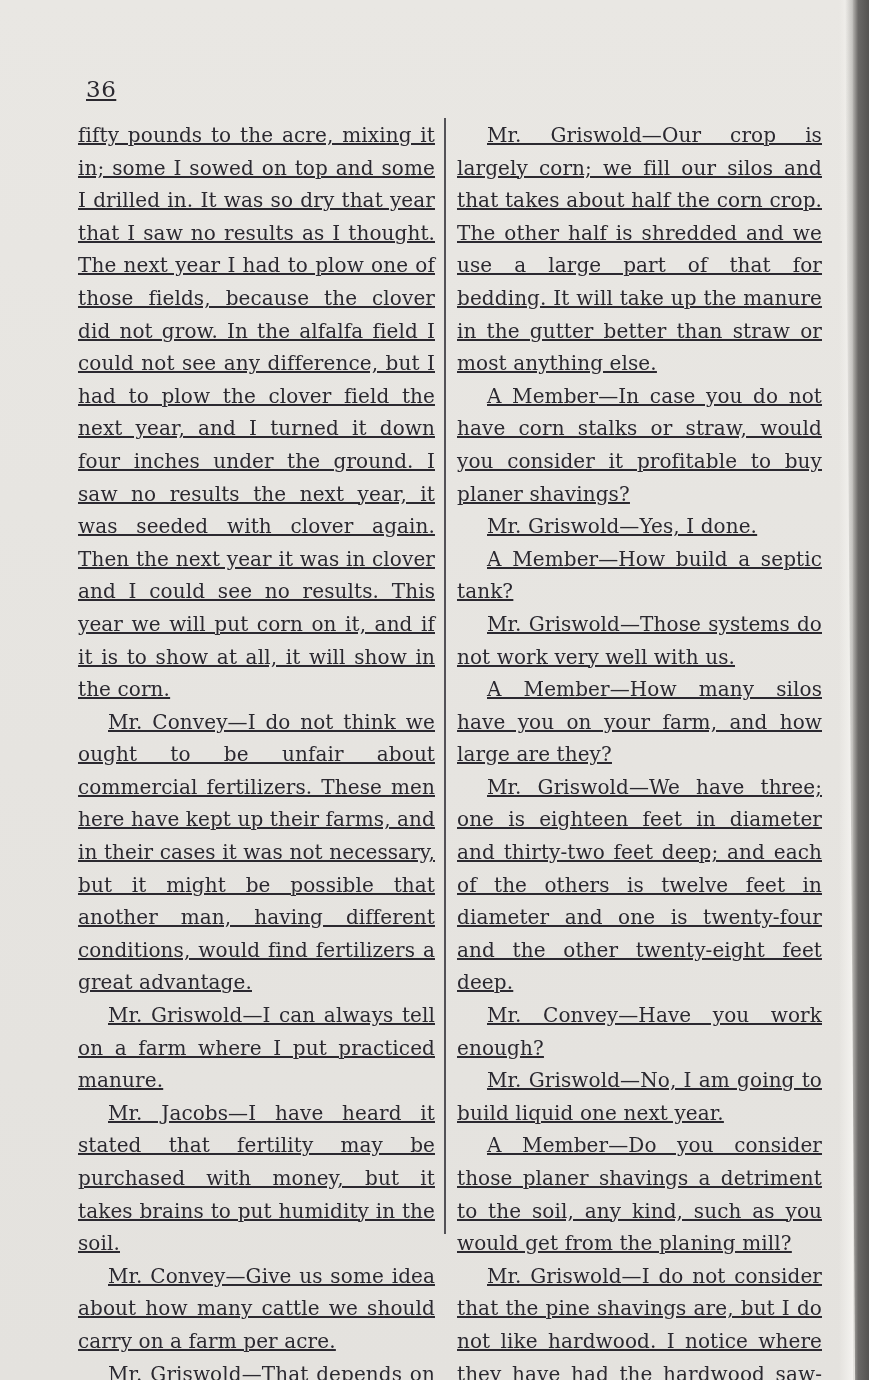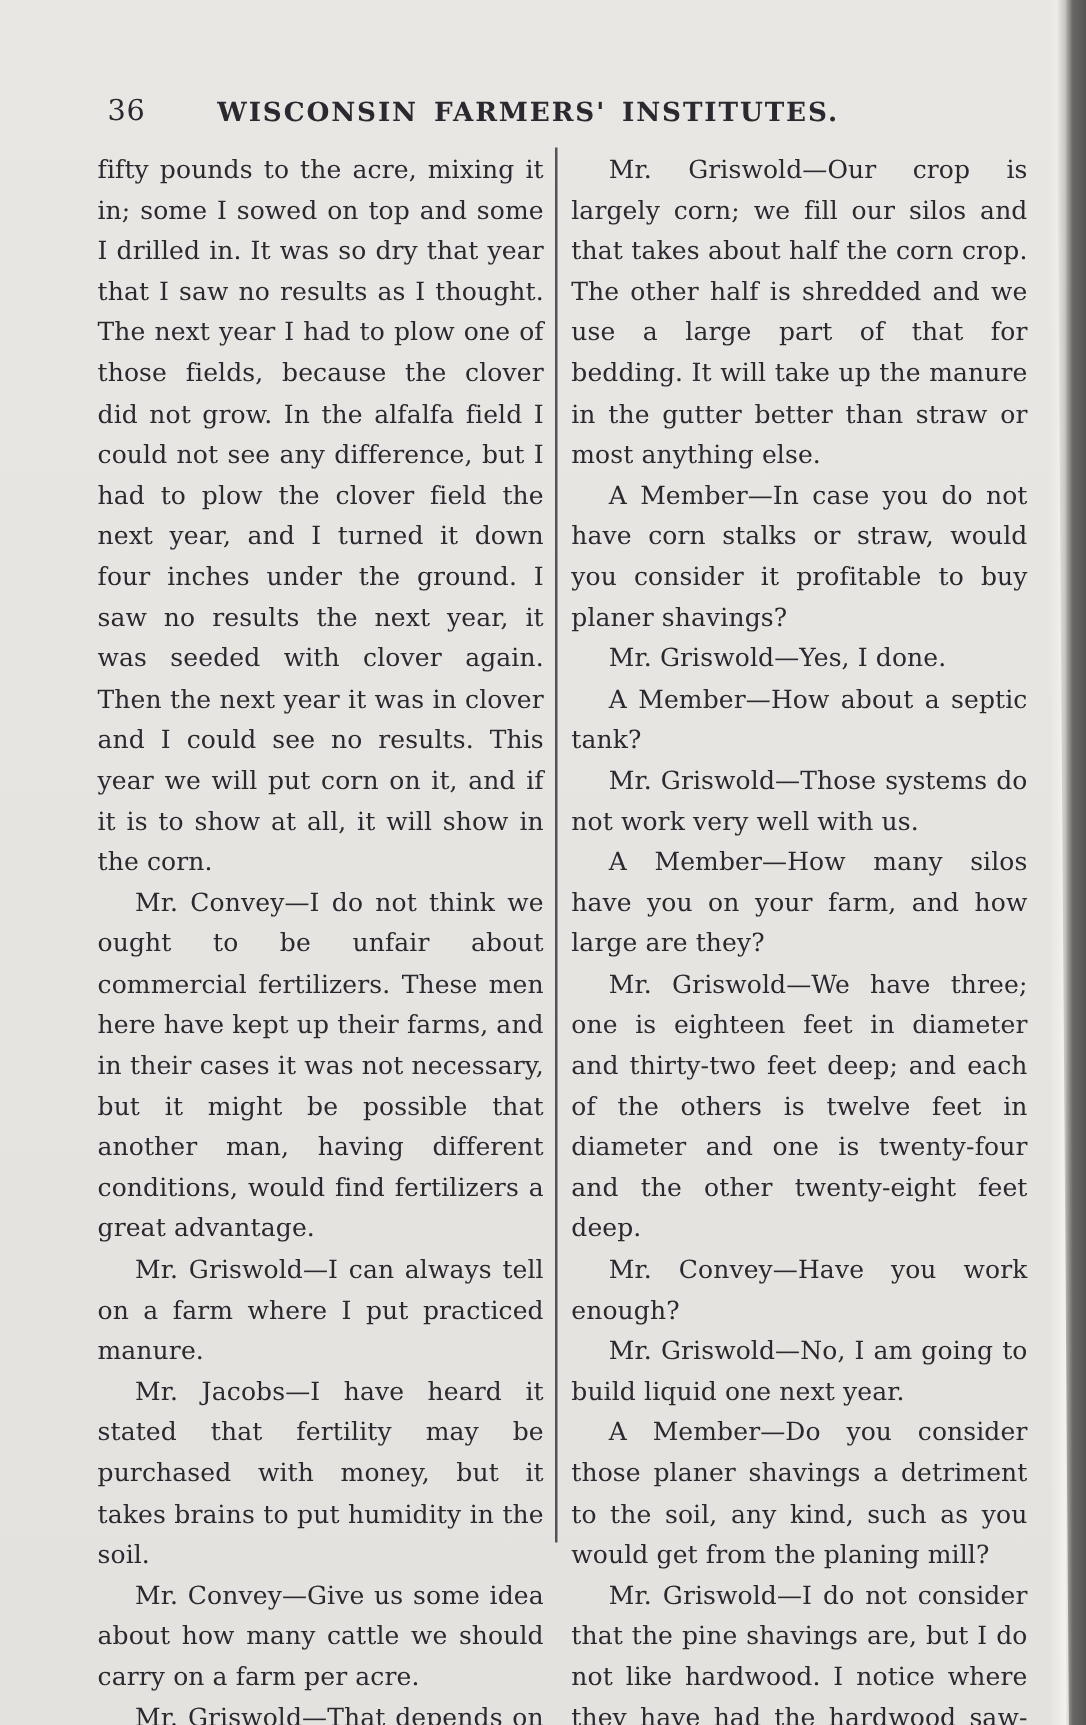--- a/index.html
+++ b/index.html
@@ -1,15 +1,15 @@
 <!DOCTYPE html>
 <html><head>
 <meta charset="utf-8">
 <style>
-  * { margin: 0; padding: 0; box-sizing: border-box; }
+  * { margin: 0; padding: 0; box-sizing: border-box; text-decoration: underline; }
   html, body { width: 869px; }
   body {
     font-family: "DejaVu Serif", "Liberation Serif", serif;
     background: #d8d6d2;
   }
   .page {
     position: relative;
     width: 869px;
     height: 1380px;
     background: linear-gradient(180deg, #e9e7e3 0%, #e6e4e0 55%, #e4e2de 100%);
@@ -79,39 +79,38 @@
     opacity: 0.85;
   }
 </style>
 </head>
 <body>
 
 <div class="page">
 
   <div class="header">
     <span class="page-number">36</span>
-    <div class="header-title">WISCONSIN FARMERS' INSTITUTES.</div>
   </div>
 
   <div class="column column-left">
       <p class="no-indent">fifty pounds to the acre, mixing it in; some I sowed on top and some I drilled in. It was so dry that year that I saw no results as I thought. The next year I had to plow one of those fields, because the clover did not grow. In the alfalfa field I could not see any difference, but I had to plow the clover field the next year, and I turned it down four inches under the ground. I saw no results the next year, it was seeded with clover again. Then the next year it was in clover and I could see no results. This year we will put corn on it, and if it is to show at all, it will show in the corn.</p>
       <p class="indent">Mr. Convey—I do not think we ought to be unfair about commercial fertilizers. These men here have kept up their farms, and in their cases it was not necessary, but it might be possible that another man, having different conditions, would find fertilizers a great advantage.</p>
       <p class="indent">Mr. Griswold—I can always tell on a farm where I put practiced manure.</p>
       <p class="indent">Mr. Jacobs—I have heard it stated that fertility may be purchased with money, but it takes brains to put humidity in the soil.</p>
       <p class="indent">Mr. Convey—Give us some idea about how many cattle we should carry on a farm per acre.</p>
       <p class="indent">Mr. Griswold—That depends on the soil, but as I said before, all you can carry with the feeds you can raise, and the more stock you carry, the more feed you can raise, and after you have practiced that a while, you can keep more and more as the years go by. I keep about sixty head on eighty acres, and then we have four or five horses and forty or fifty hogs, but I could not have done that twenty years ago. I have brought my land to that point by keeping stock and putting on all the manure.</p>
     </div>
 
   <div class="column-divider"></div>
 
   <div class="column column-right">
       <p class="indent">Mr. Griswold—Our crop is largely corn; we fill our silos and that takes about half the corn crop. The other half is shredded and we use a large part of that for bedding. It will take up the manure in the gutter better than straw or most anything else.</p>
       <p class="indent">A Member—In case you do not have corn stalks or straw, would you consider it profitable to buy planer shavings?</p>
       <p class="indent">Mr. Griswold—Yes, I done.</p>
-      <p class="indent">A Member—How about a septic tank?</p>
+      <p class="indent">A Member—How build a septic tank?</p>
       <p class="indent">Mr. Griswold—Those systems do not work very well with us.</p>
       <p class="indent">A Member—How many silos have you on your farm, and how large are they?</p>
       <p class="indent">Mr. Griswold—We have three; one is eighteen feet in diameter and thirty-two feet deep; and each of the others is twelve feet in diameter and one is twenty-four and the other twenty-eight feet deep.</p>
       <p class="indent">Mr. Convey—Have you work enough?</p>
       <p class="indent">Mr. Griswold—No, I am going to build liquid one next year.</p>
       <p class="indent">A Member—Do you consider those planer shavings a detriment to the soil, any kind, such as you would get from the planing mill?</p>
       <p class="indent">Mr. Griswold—I do not consider that the pine shavings are, but I do not like hardwood. I notice where they have had the hardwood saw-mills it does not seem to do the soil any good.</p>
     </div>
 
   <div class="page-edge-highlight"></div>

